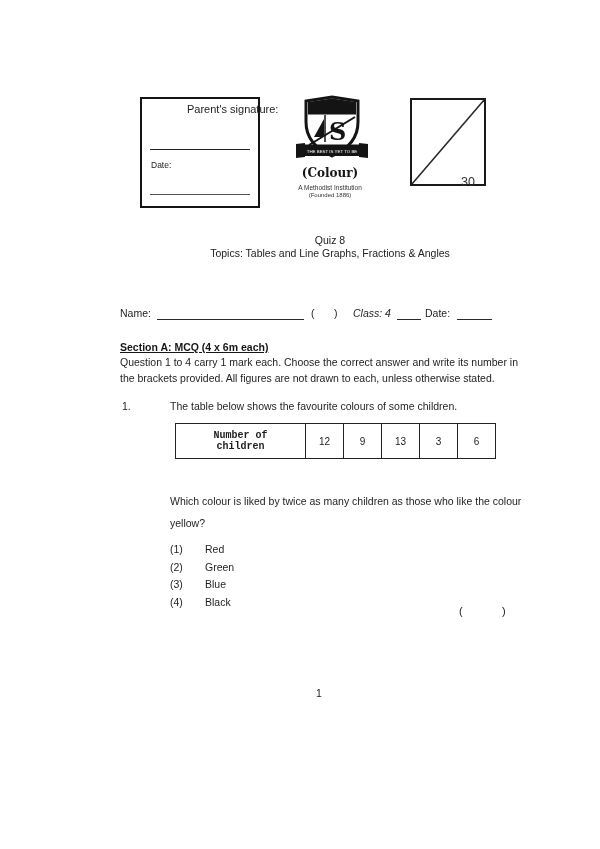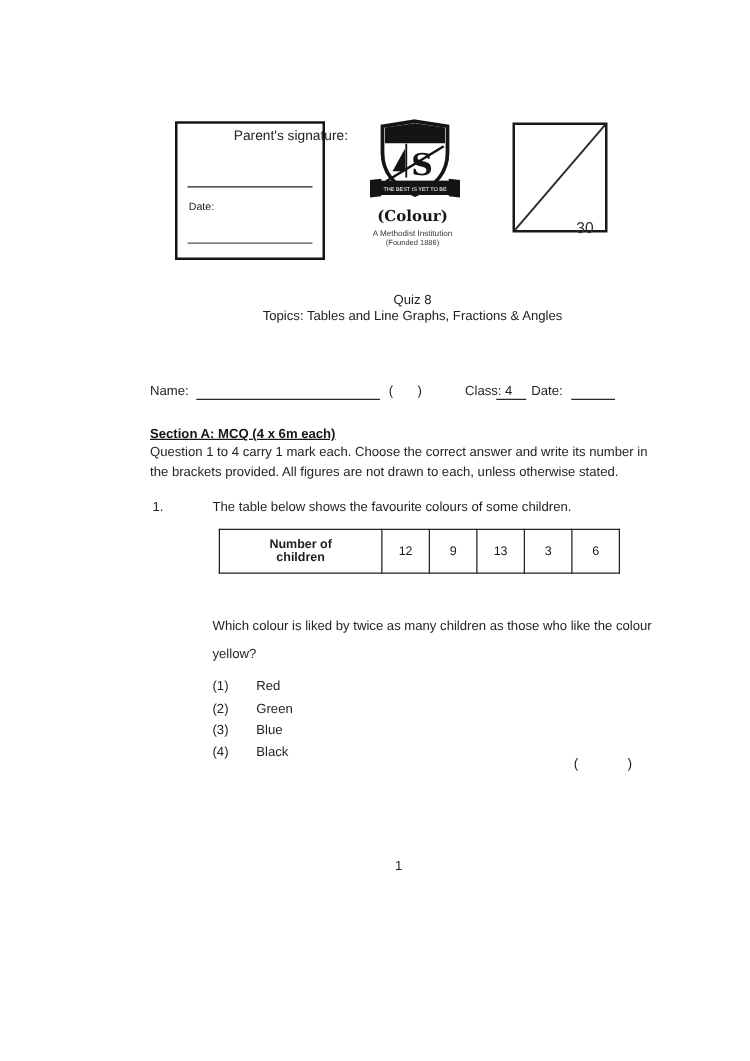--- a/index.html
+++ b/index.html
@@ -45,21 +45,21 @@
   .qnum{left:122px;top:400px;font-size:10.5px;}
   .qtext{left:170px;top:400px;font-size:10.5px;}
 
   table.q-table{
     position:absolute;left:175px;top:423px;width:320px;
     border-collapse:collapse;table-layout:fixed;font-size:10px;color:#1d1d1d;
   }
   table.q-table td{border:1.5px solid #222;text-align:center;vertical-align:middle;padding:0;}
   table.q-table tr.hd td{height:22px;font-weight:bold;}
   table.q-table tr.bd td{height:34px;}
-  .rowlabel{display:block;width:72px;margin:0 auto;font-weight:bold;line-height:1.15;}
+  .rowlabel{display:block;width:72px;margin:0 auto;font-weight:bold;line-height:1.15;font-family:Liberation Mono, monospace;}
 
   .prompt{left:170px;font-size:10.5px;color:#242424;}
   .opt-num{left:170px;font-size:10.5px;}
   .opt-label{left:205px;font-size:10.5px;}
   .ans-paren{font-size:11px;color:#1d1d1d;}
   .page-num{left:316px;top:687px;font-size:10.5px;color:#222;}
 </style>
 </head>
 <body>
 
@@ -96,21 +96,21 @@
 
 <div class="abs title-block">
   <div>Quiz 8</div>
   <div>Topics:  Tables and Line Graphs, Fractions &amp; Angles</div>
 </div>
 
 <span class="abs fld" style="left:120px;top:307px;">Name:</span>
 <div class="abs uline" style="left:157px;top:319px;width:147px;"></div>
 <span class="abs fld" style="left:311px;top:307px;">(</span>
 <span class="abs fld" style="left:334px;top:307px;">)</span>
-<span class="abs fld" style="left:372px;top:307px;">Class: 4</span>
+<span class="abs fld" style="left:353px;top:307px;font-style:italic;">Class: 4</span>
 <div class="abs uline" style="left:397px;top:319px;width:24px;"></div>
 <span class="abs fld" style="left:425px;top:307px;">Date:</span>
 <div class="abs uline" style="left:457px;top:319px;width:35px;"></div>
 
 <div class="abs sec-head">Section A: MCQ (4 x 6m each)</div>
 <div class="abs instr" style="top:356px;">Question 1 to 4 carry 1 mark each. Choose the correct answer and write its number in</div>
 <div class="abs instr" style="top:372px;">the brackets provided. All figures are not drawn to each, unless otherwise stated.</div>
 
 <span class="abs qnum">1.</span>
 <span class="abs qtext">The table below shows the favourite colours of some children.</span>

